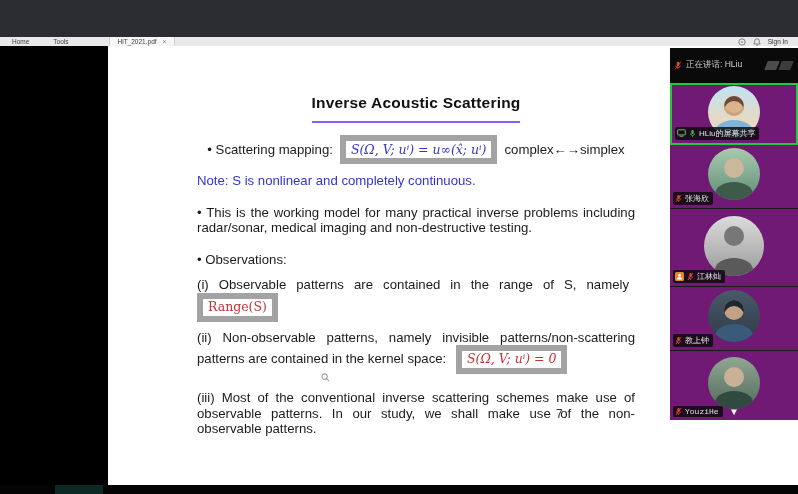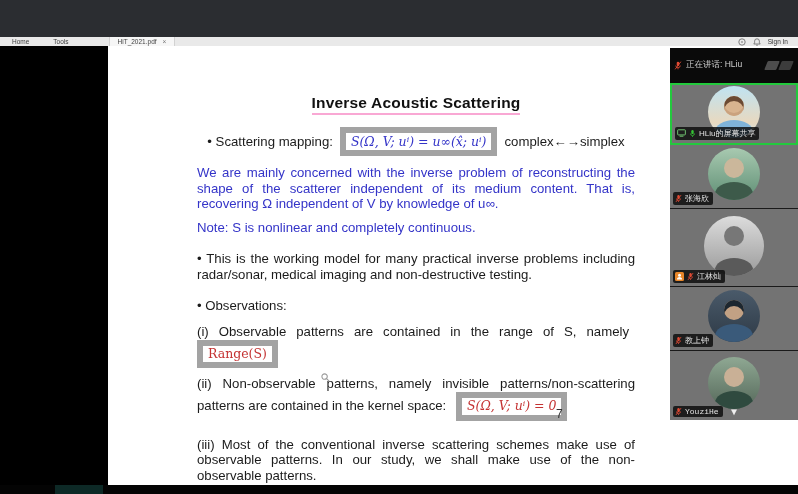--- a/index.html
+++ b/index.html
@@ -24,21 +24,21 @@
   .tab-right{margin-left:auto;display:flex;align-items:center;gap:7px;padding-right:10px;color:#555;}
   .tab-right svg{display:block;}
   .signin{font-size:6.5px;color:#333;}
   
   .left-band{position:absolute;left:0;top:46px;width:108px;height:439px;background:#000;}
   .pdf-page{position:absolute;left:108px;top:46px;width:690px;height:439px;background:#fff;}
   .slide{position:absolute;left:89px;top:48px;width:438px;color:#1b1b1b;}
   .title-wrap{text-align:center;margin-bottom:12px;}
   .slide-title{
     display:inline-block;font-size:15.5px;font-weight:bold;color:#111;
-    border-bottom:2px solid #f9a8d4;padding-bottom:1px;letter-spacing:.2px;
+    border-bottom:2px solid #8b5cf6;padding-bottom:9px;letter-spacing:.2px;
   }
   .row1{display:flex;align-items:center;gap:7px;font-size:13.2px;margin-bottom:9px;justify-content:center;}
   .fbox{
     display:inline-block;border:6px solid #a3a3a3;padding:1px 5px;
     font-family:"DejaVu Serif","Liberation Serif",serif;font-style:italic;font-size:12.5px;
     background:#fff;
   }
   .blue-f{color:#3434c8;}
   .red-f{color:#c43232;}
   .upright{font-style:normal;}
@@ -54,21 +54,21 @@
     position:absolute;left:670px;top:48px;width:128px;height:372px;background:#000;
     display:flex;flex-direction:column;color:#ddd;
   }
   .panel-header{
     height:20px;display:flex;align-items:center;gap:4px;padding:8px 4px;
     font-size:8.5px;color:#cfcfcf;background:#0a0a0a;
   }
   .sig{margin-left:auto;display:flex;gap:2px;padding-right:2px;}
   .sig i{width:12px;height:9px;background:#4d4d4d;transform:skewX(-22deg);display:block;border-radius:1px;}
   .sig i:last-child{background:#3c3c3c;}
-  .tile{position:relative;background:#737373;border-bottom:1px solid #1a1a1a;}
+  .tile{position:relative;background:#701a75;border-bottom:1px solid #1a1a1a;}
   .t1{height:65px;border:2px solid #23c93d;box-sizing:border-box;}
   .t2{height:81px;}
   .t3{height:67px;}
   .t4{height:66px;}
   .t5{height:73px;border-bottom:none;font-family:Liberation Mono, monospace;}
   .avatar{
     position:absolute;left:50%;top:46%;transform:translate(-50%,-50%);
     width:52px;height:52px;border-radius:50%;overflow:hidden;
   }
   .t2 .avatar{width:60px;height:60px;top:48%;}
@@ -136,21 +136,20 @@
     <div class="title-wrap">
       <span class="slide-title">Inverse Acoustic Scattering</span>
     </div>
 
     <div class="row1">
       <span>• Scattering mapping:</span>
       <span class="fbox blue-f">S(Ω, V; uⁱ) = u∞(x̂; uⁱ)</span>
       <span>complex←→simplex</span>
     </div>
 
-    <p class="body-text blue-text">We are mainly concerned with the inverse problem of reconstructing the shape of the scatterer independent of its medium content.  That is, recovering Ω independent of V by knowledge of u∞.</p>
 
     <p class="body-text blue-text">Note: S is nonlinear and completely continuous.</p>
 
     <p class="body-text mt12">• This is the working model for many practical inverse problems including radar/sonar, medical imaging and non-destructive testing.</p>
 
     <p class="body-text mt12">• Observations:</p>
 
     <p class="body-text mt10">
       <span class="inline-gap">(i) Observable patterns are contained in the range of S, namely</span>
       <span class="fbox red-f upright">Range(S)</span>

